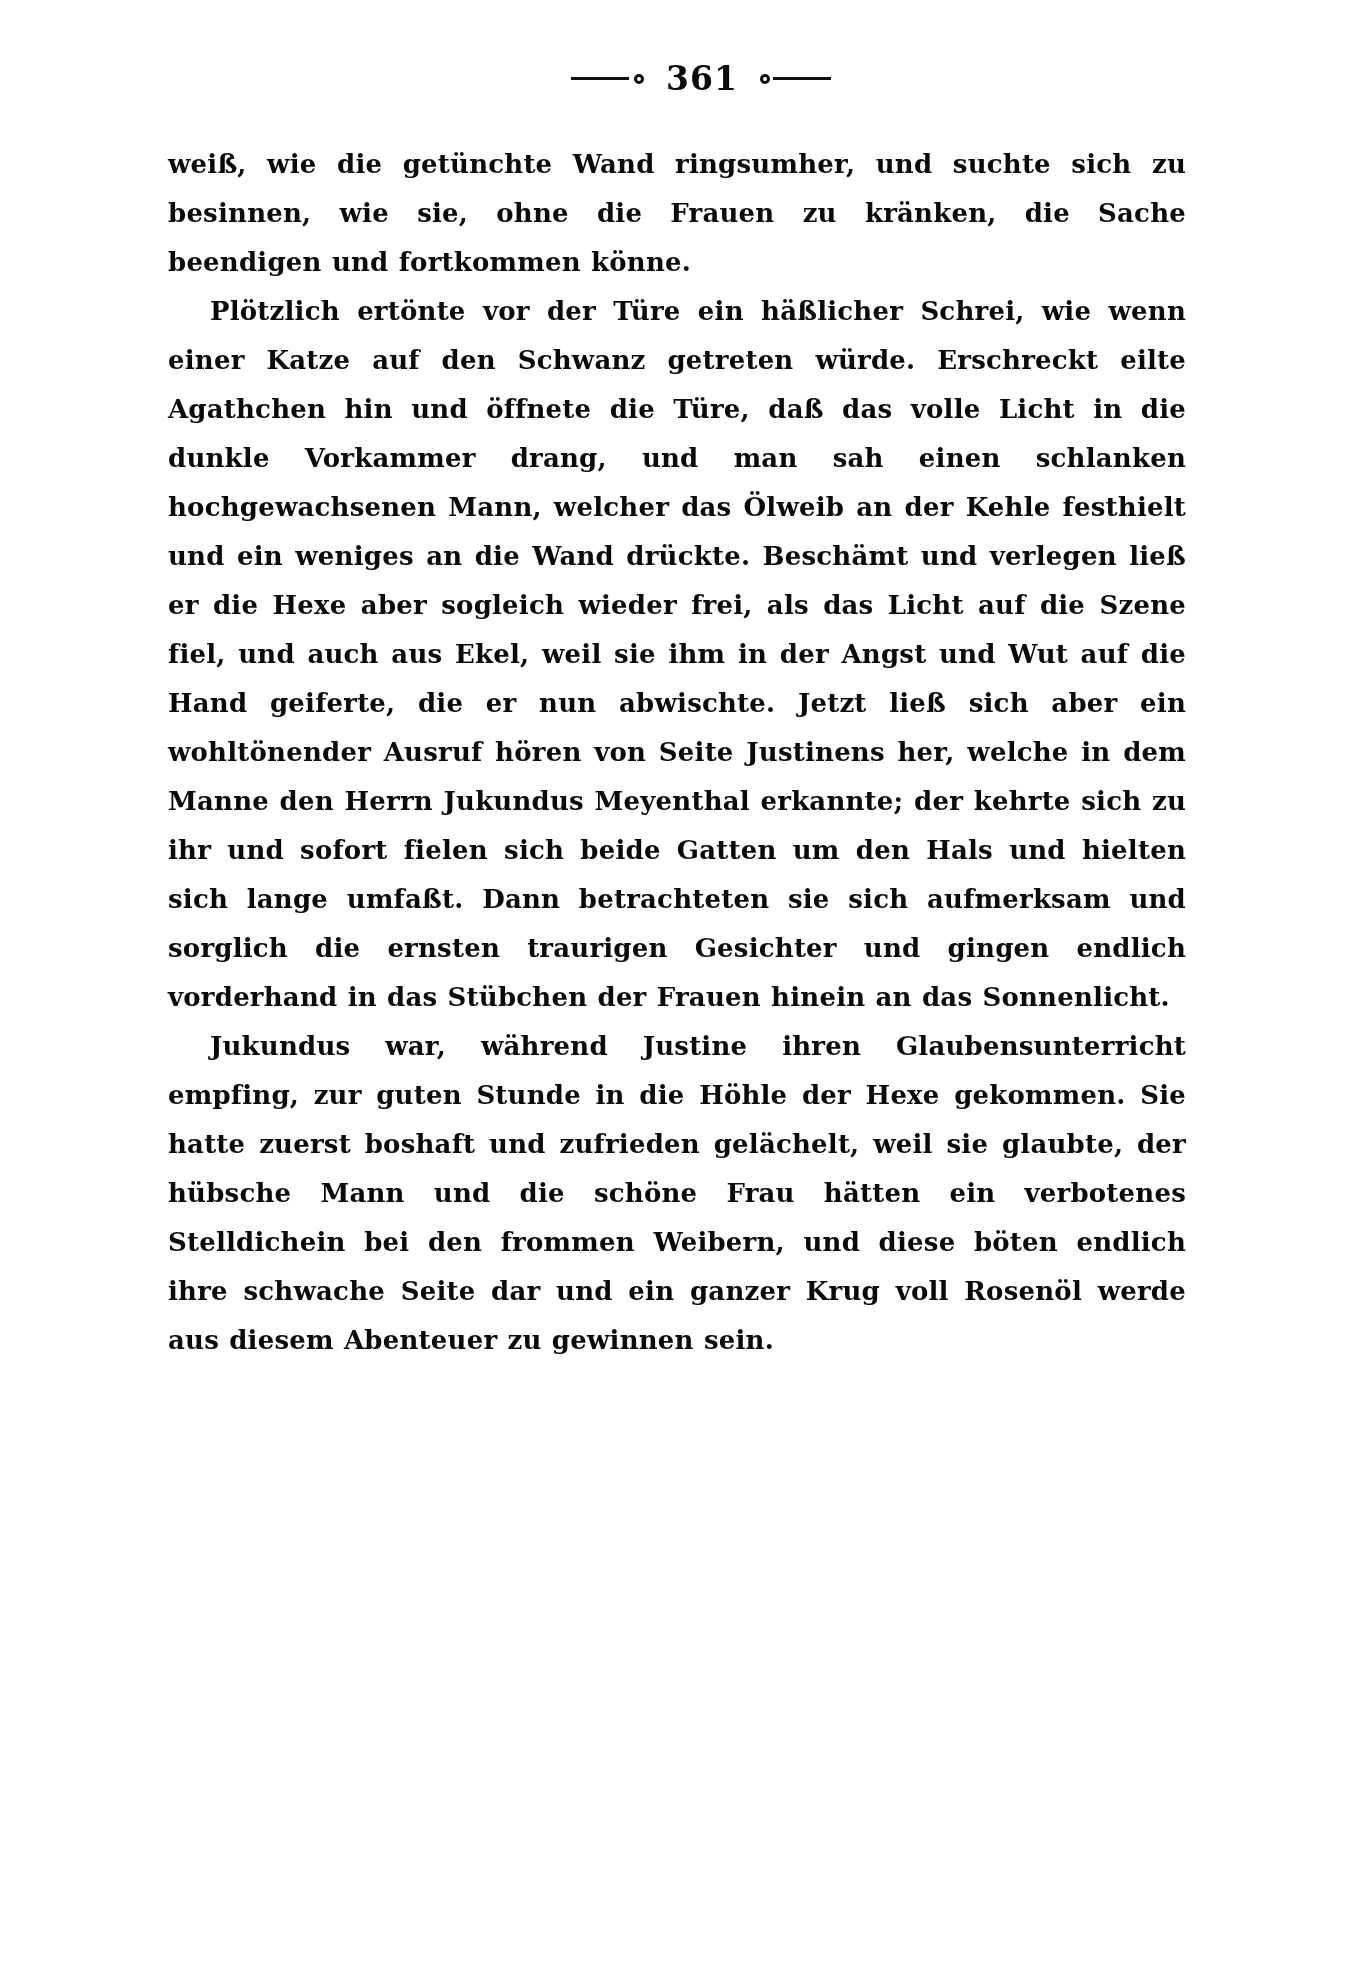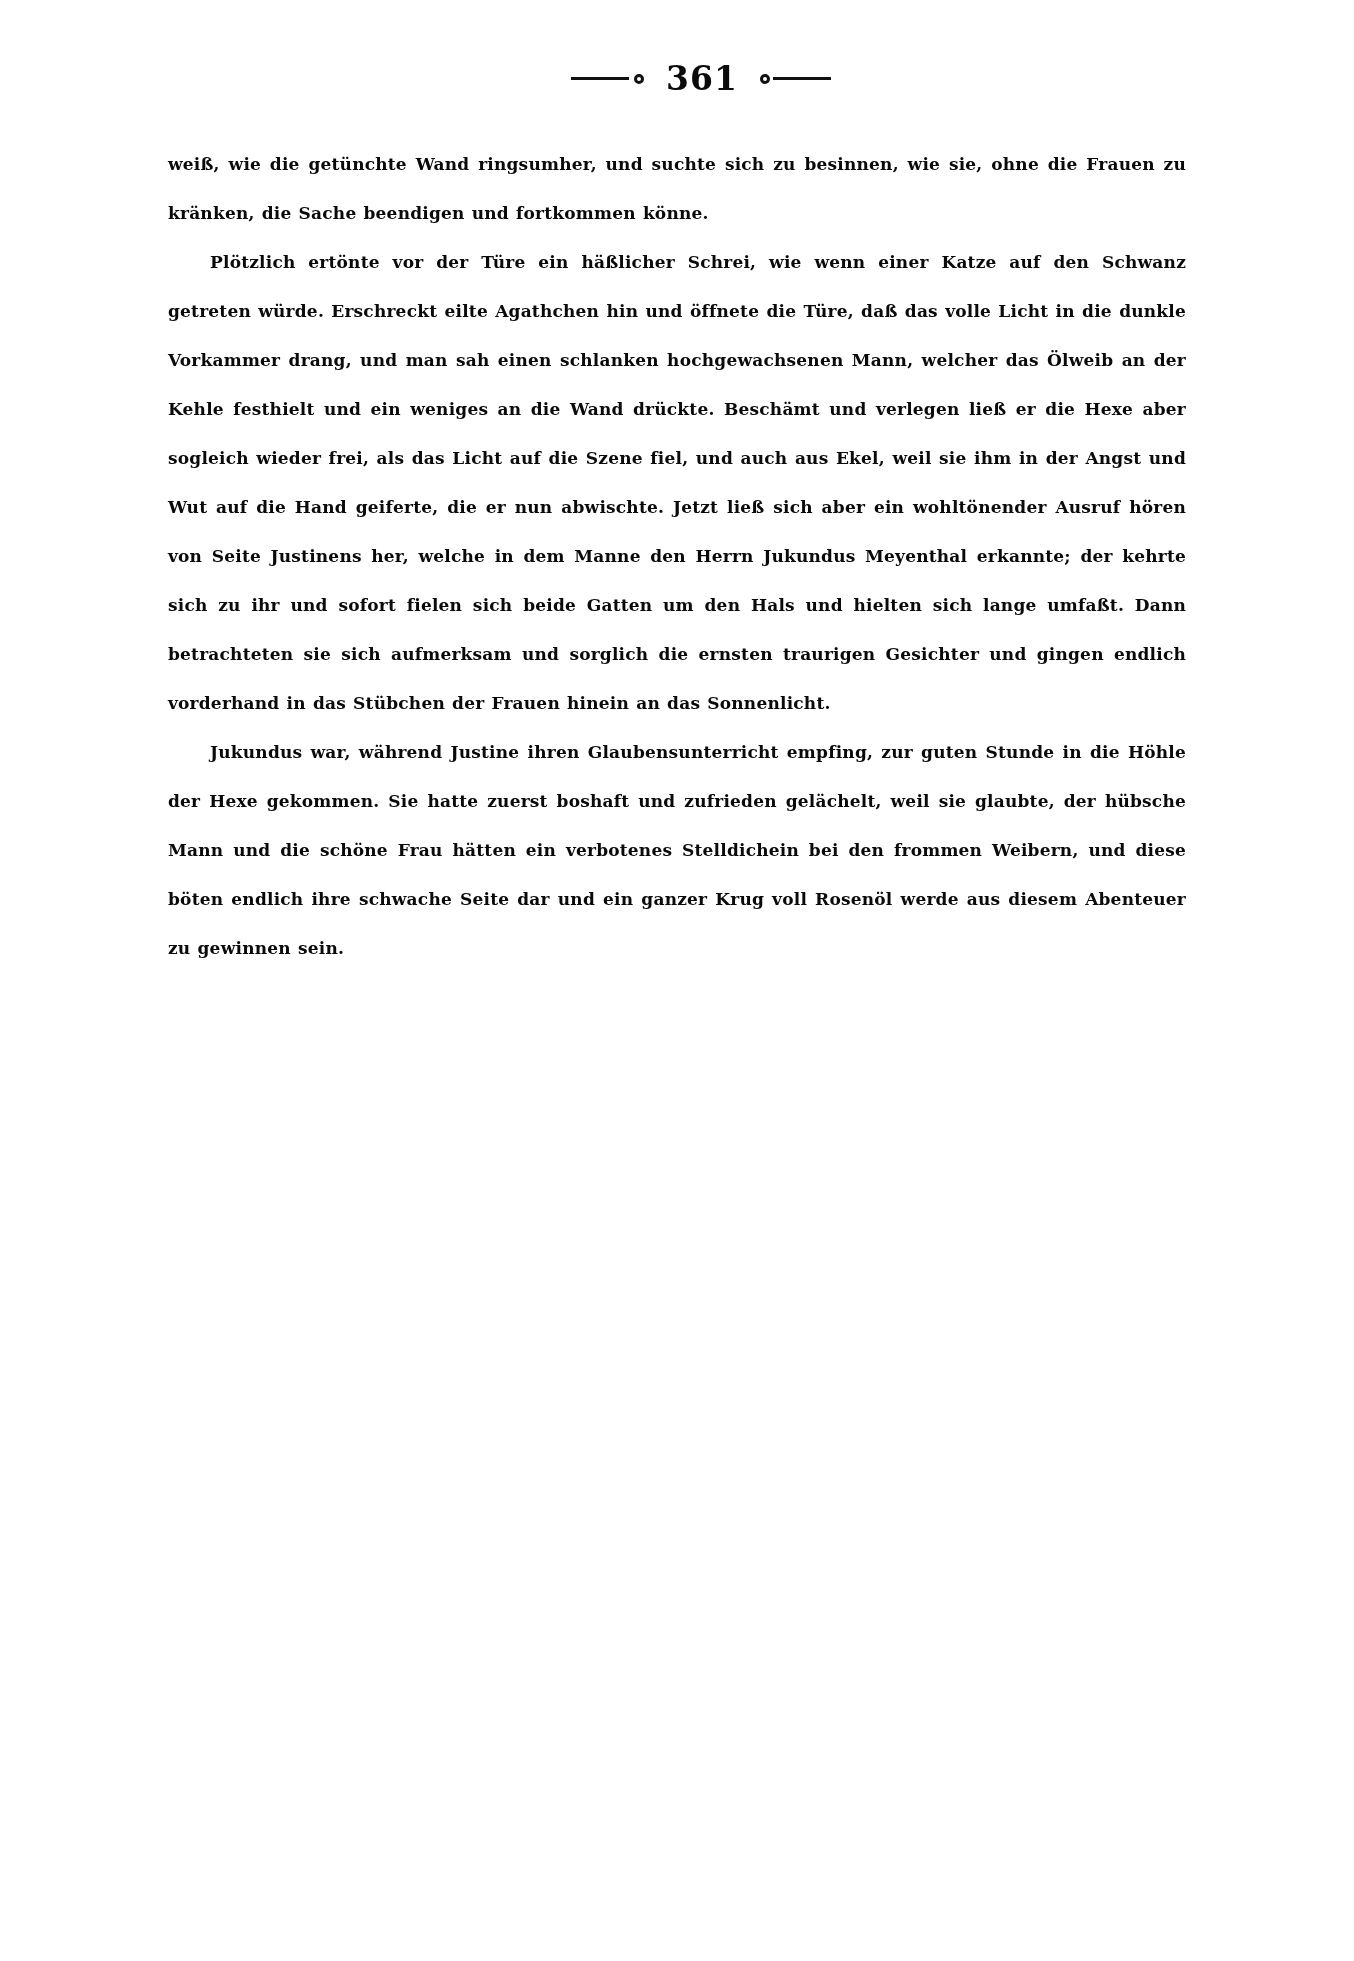--- a/index.html
+++ b/index.html
@@ -55,21 +55,21 @@
     color: #0b0b0b;
     line-height: 1;
     padding: 0 8px;
   }
   .body-text {
     position: absolute;
     top: 140px;
     left: 168px;
     width: 1018px;
     font-family: "DejaVu Serif", serif;
-    font-size: 17px;
+    font-size: 26px;
     line-height: 49px;
     color: #0a0a0a;
     text-align: justify;
     text-justify: inter-word;
     font-feature-settings: "liga" 0;
   }
   .body-text p {
     margin: 0;
     text-indent: 42px;
     letter-spacing: 0.2px;

